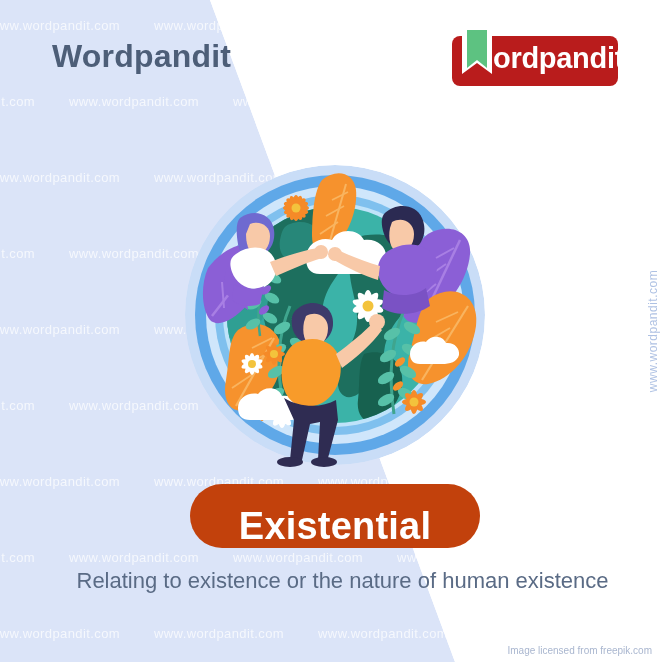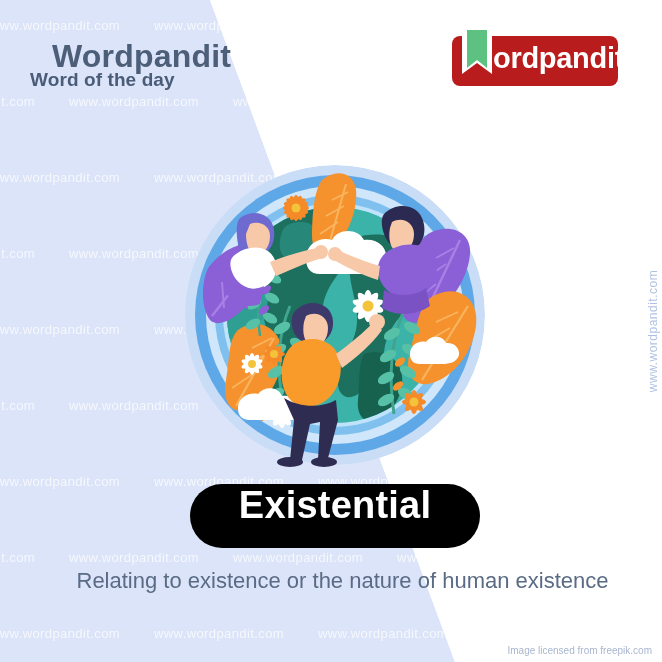--- a/index.html
+++ b/index.html
@@ -77,23 +77,23 @@
   }
   
   .illus{
     position:absolute;left:178px;top:158px;
     width:314px;height:314px;
   }
   
   .pill{
     position:absolute;left:190px;top:484px;
     width:290px;height:64px;
-    background:#000000;
+    background:#c2410c;
     border-radius:32px;
-    display:flex;align-items:flex-start;justify-content:center;
+    display:flex;align-items:flex-end;justify-content:center;
   }
   .pill-text{
     color:#ffffff;font-size:38px;font-weight:bold;
     letter-spacing:.2px;
   }
   
   .definition{
     position:absolute;left:0;right:0;top:568px;
     text-align:center;
     font-size:22px;color:#5a6b85;
@@ -176,21 +176,20 @@
       <div class="wm-row" style="top: 626px; left: -10px;">
         <span>www.wordpandit.com</span>
         <span>www.wordpandit.com</span>
         <span>www.wordpandit.com</span>
         <span>www.wordpandit.com</span>
         <span>www.wordpandit.com</span>
       </div>
     </div>
 
   <div class="brand-title">Wordpandit</div>
-  <div class="brand-sub">Word of the day</div>
 
   <div class="logo">
     <svg class="logo-mark" viewBox="0 0 34 50">
       <path d="M2 -4 L2 44 L17 33 L32 44 L32 -4 Z" fill="#ffffff"></path>
       <path d="M7 -4 L7 38 L17 30 L27 38 L27 -4 Z" fill="#5dc281"></path>
       <rect x="0" y="-10" width="34" height="8" fill="#ffffff"></rect>
     </svg>
     <div class="logo-text">ordpandit</div>
   </div>
 

